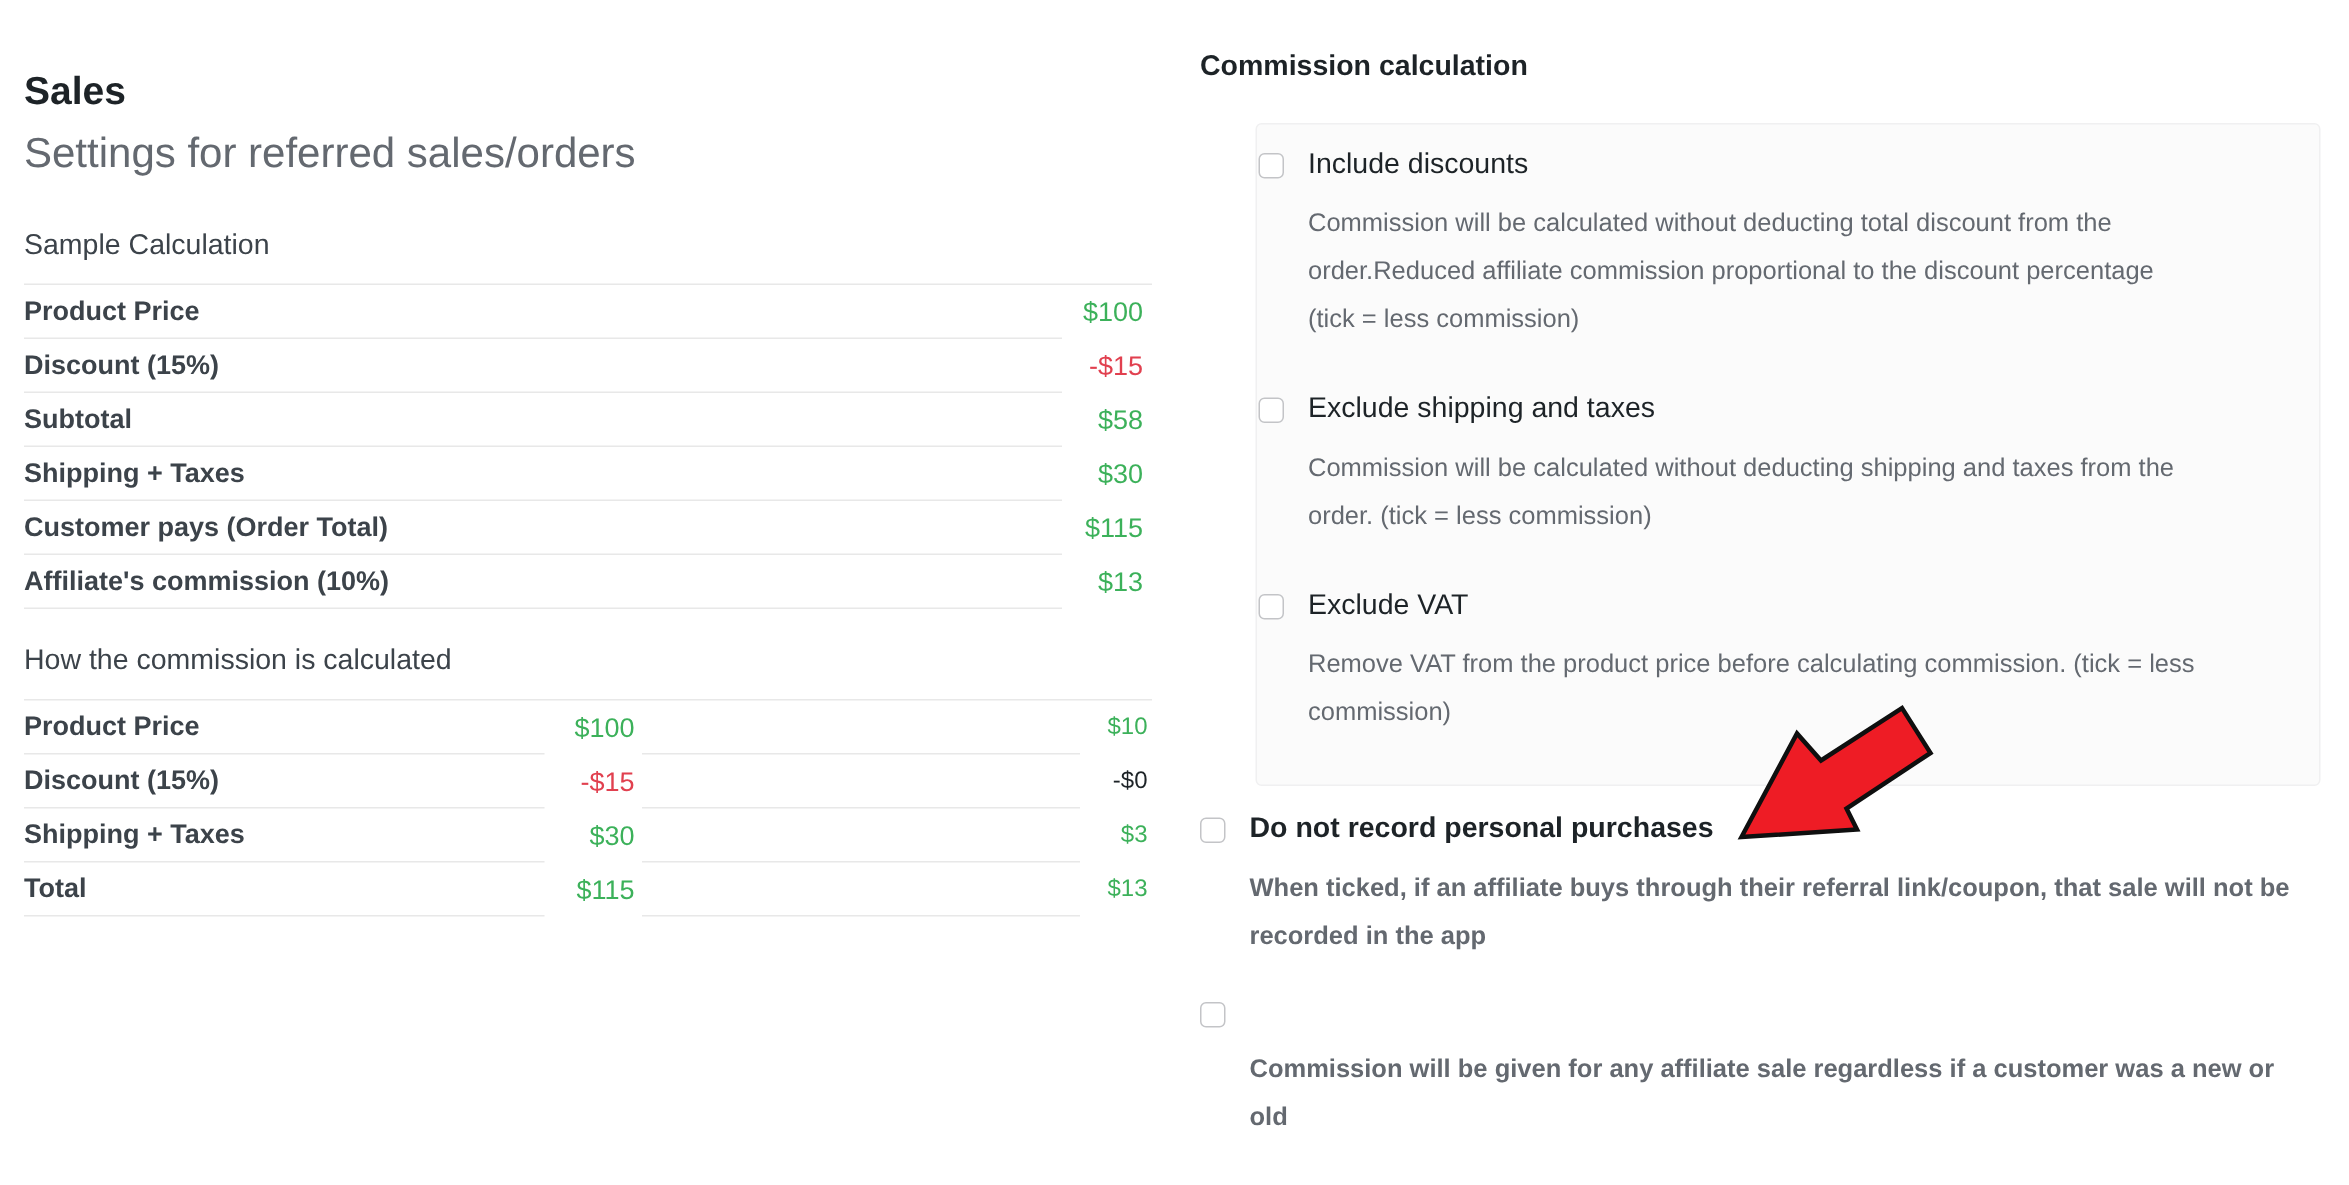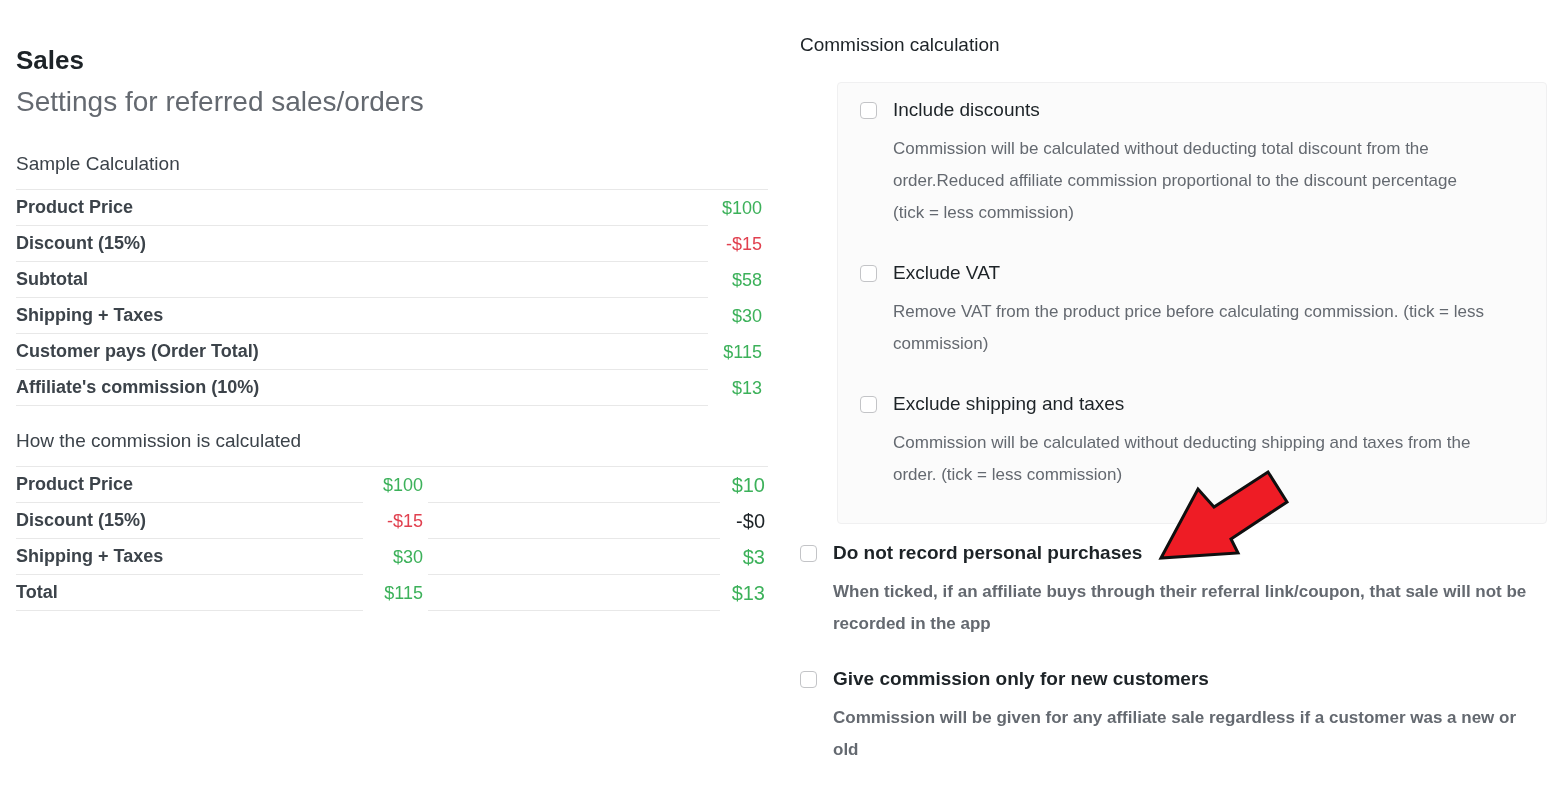--- a/index.html
+++ b/index.html
@@ -22,30 +22,30 @@
   .calc-table{margin-top:14px;border-top:1px solid var(--line);}
   .trow{display:flex;height:36px;align-items:stretch;}
   .trow .lbl{flex:1;border-bottom:1px solid var(--line);display:flex;align-items:center;
     font-size:18px;font-weight:700;color:var(--label-dark);}
   .trow .val{width:60px;padding-right:6px;display:flex;align-items:center;justify-content:flex-end;font-size:18px;}
   
   .t2 .c1{width:347px;border-bottom:1px solid var(--line);display:flex;align-items:center;
     font-size:18px;font-weight:700;color:var(--label-dark);}
   .t2 .c2{width:65px;padding-right:5px;display:flex;align-items:center;justify-content:flex-end;font-size:18px;}
   .t2 .c3{flex:1;border-bottom:1px solid var(--line);}
-  .t2 .c4{width:48px;padding-right:3px;display:flex;align-items:center;justify-content:flex-end;font-size:20px;text-align:right;}
+  .t2 .c4{width:48px;padding-right:3px;display:flex;align-items:center;justify-content:flex-end;font-size:16px;text-align:right;}
   .t2.head{position:relative;}
   .t2.head .hdr{position:absolute;right:2px;top:0;height:100%;display:flex;align-items:center;
     font-size:18px;font-weight:700;color:var(--label-dark);}
   .g{color:var(--green);} .r{color:var(--red);} .d{color:var(--dark);}
   
   .right-col{position:absolute;left:800px;top:0;width:750px;}
-  .rc-heading{font-size:19px;line-height:23px;font-weight:400;color:var(--dark);margin:33px 0 0 0;}
+  .rc-heading{font-size:19px;line-height:23px;font-weight:700;color:var(--dark);margin:33px 0 0 0;}
   .options-card{margin:26px 0 0 37px;width:710px;background:#fbfbfb;border:1px solid #f0f0f1;
-    border-radius:4px;padding:16px 20px 32px 22px;}
+    border-radius:4px;padding:16px 20px 32px 1px;}
   .opt-group + .opt-group{margin-top:33px;}
   .opt-head{display:flex;align-items:center;}
   .cb{width:17px;height:17px;flex:none;border:1px solid #c3c4c7;border-radius:4px;background:#ffffff;margin-right:16px;}
   .opt-label{font-size:19px;line-height:22px;color:var(--dark);cursor:default;}
   .opt-desc{white-space:pre;margin:12px 0 0 33px;font-size:17px;line-height:32px;color:var(--gray-text);}
   .outer-options{margin-top:18px;font-weight:bold;}
   .outer-options .opt-group + .opt-group{margin-top:28px;}
   
   .arrow-wrap{position:absolute;left:1140px;top:465px;width:160px;height:102px;z-index:5;pointer-events:none;}
 </style>
@@ -125,50 +125,49 @@
         <div class="opt-label">Include discounts</div>
       </div>
       <div class="opt-desc">Commission will be calculated without deducting total discount from the
 order.Reduced affiliate commission proportional to the discount percentage
 (tick = less commission)</div>
     </div>
 
     <div class="opt-group">
       <div class="opt-head">
         <div class="cb" role="checkbox" aria-checked="false"></div>
-        <div class="opt-label">Exclude VAT</div>
+        <div class="opt-label">Exclude shipping and taxes</div>
       </div>
-      <div class="opt-desc">Remove VAT from the product price before calculating commission. (tick = less
-commission)</div>
+      <div class="opt-desc">Commission will be calculated without deducting shipping and taxes from the
+order. (tick = less commission)</div>
     </div>
 
     <div class="opt-group">
       <div class="opt-head">
         <div class="cb" role="checkbox" aria-checked="false"></div>
-        <div class="opt-label">Exclude shipping and taxes</div>
+        <div class="opt-label">Exclude VAT</div>
       </div>
-      <div class="opt-desc">Commission will be calculated without deducting shipping and taxes from the
-order. (tick = less commission)</div>
+      <div class="opt-desc">Remove VAT from the product price before calculating commission. (tick = less
+commission)</div>
     </div>
   </div>
 
   <div class="outer-options">
     <div class="opt-group">
       <div class="opt-head">
         <div class="cb" role="checkbox" aria-checked="false"></div>
         <div class="opt-label">Do not record personal purchases</div>
       </div>
       <div class="opt-desc">When ticked, if an affiliate buys through their referral link/coupon, that sale will not be
 recorded in the app</div>
     </div>
 
     <div class="opt-group">
       <div class="opt-head">
         <div class="cb" role="checkbox" aria-checked="false"></div>
-        <div class="opt-label">Give commission only for new customers</div>
       </div>
       <div class="opt-desc">Commission will be given for any affiliate sale regardless if a customer was a new or
 old</div>
     </div>
   </div>
 </div>
 
 <div class="arrow-wrap">
   <svg width="160" height="102" viewBox="0 0 160 102" xmlns="http://www.w3.org/2000/svg">
     <polygon points="21,93 58,24 74,42 128,7 147,37 91,74 98,88" fill="var(--arrow)" stroke="#0f0f0f" stroke-width="3" stroke-linejoin="miter"></polygon>

